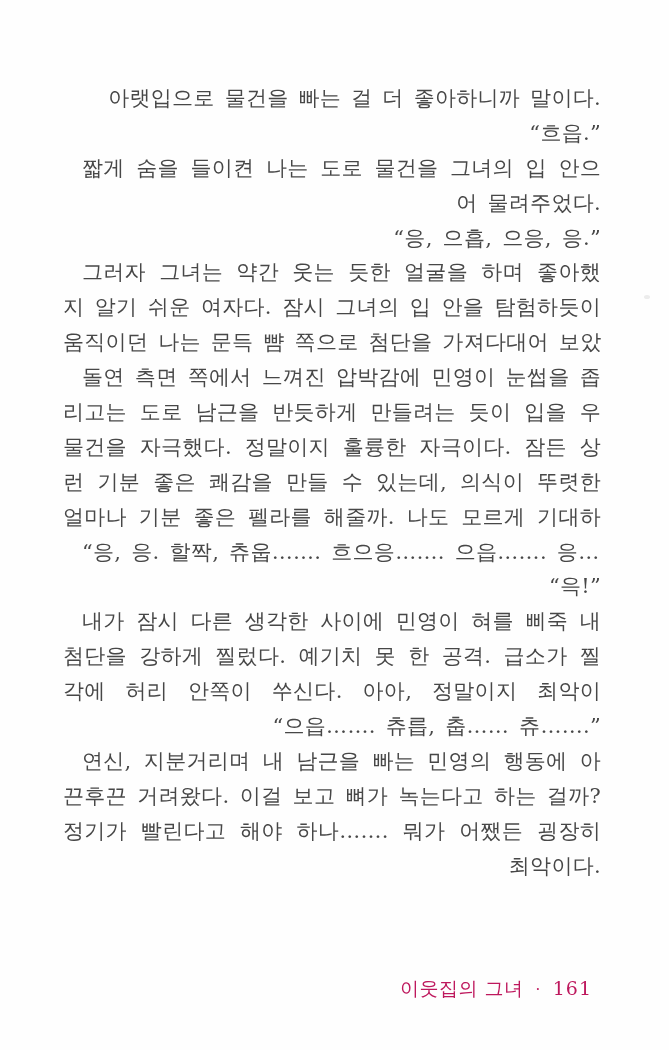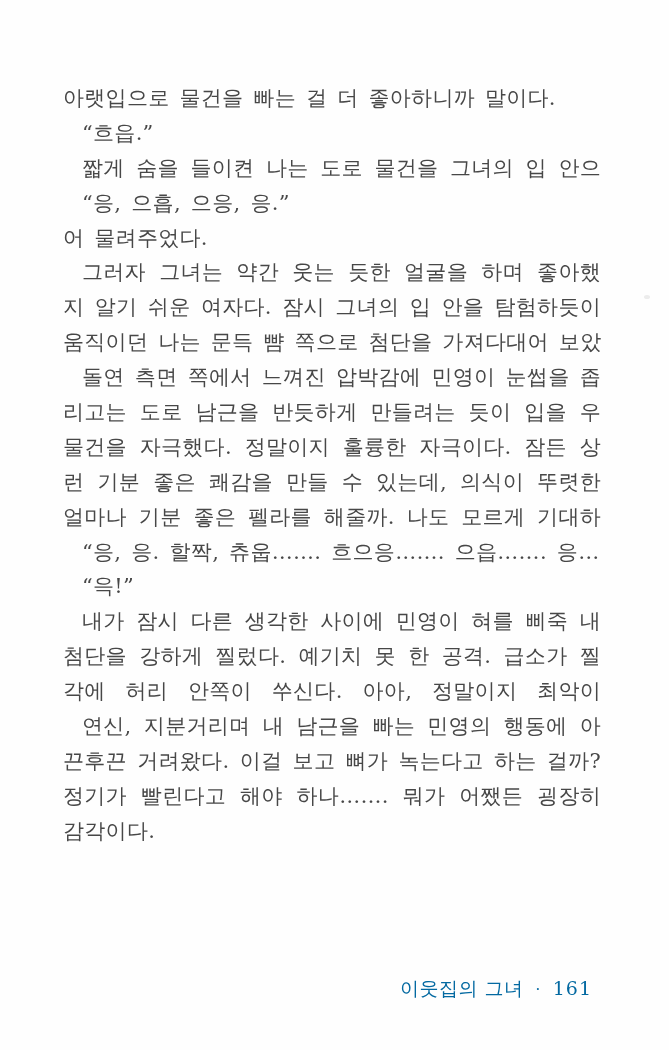--- a/index.html
+++ b/index.html
@@ -23,38 +23,38 @@
     width: 538px;
     font-size: 21px;
     line-height: 34.9px;
     letter-spacing: 0.3px;
     word-spacing: 3px;
   }
   .line {
     display: block;
     height: 34.9px;
     overflow: hidden;
-    text-align: left;
+    text-align: right;
     white-space: nowrap;
   }
   .line.fill {
     text-align: justify;
     text-align-last: justify;
     white-space: normal;
   }
   .line.indent {
     text-indent: 19px;
   }
   .footer {
     position: absolute;
     top: 976px;
     right: 77px;
     font-size: 19px;
     line-height: 24px;
-    color: #0369a1;
+    color: #be185d;
     letter-spacing: 0.5px;
   }
   .footer .sep {
     display: inline-block;
     margin: 0 12px;
     font-size: 15px;
     vertical-align: 1px;
   }
   .footer .pageno {
     letter-spacing: 1px;
@@ -71,39 +71,40 @@
 </style>
 </head>
 <body>
 
 <div class="page">
 
   <div class="text-block">
     <span class="line">아랫입으로 물건을 빠는 걸 더 좋아하니까 말이다.</span>
     <span class="line indent">“흐읍.”</span>
     <span class="line indent fill">짧게 숨을 들이켠 나는 도로 물건을 그녀의 입 안으로 밀어 넣</span>
+    <span class="line">어 물려주었다.</span>
     <span class="line indent">“응, 으흡, 으응, 응.”</span>
-    <span class="line">어 물려주었다.</span>
     <span class="line indent fill">그러자 그녀는 약간 웃는 듯한 얼굴을 하며 좋아했다. 정말이</span>
     <span class="line fill">지 알기 쉬운 여자다. 잠시 그녀의 입 안을 탐험하듯이 물건을</span>
     <span class="line">움직이던 나는 문득 뺨 쪽으로 첨단을 가져다대어 보았다.</span>
     <span class="line indent fill">돌연 측면 쪽에서 느껴진 압박감에 민영이 눈썹을 좁혔다. 그</span>
     <span class="line fill">리고는 도로 남근을 반듯하게 만들려는 듯이 입을 우물거려 내</span>
     <span class="line fill">물건을 자극했다. 정말이지 훌륭한 자극이다. 잠든 상태에서도 이</span>
     <span class="line fill">런 기분 좋은 쾌감을 만들 수 있는데, 의식이 뚜렷한 상태에선</span>
     <span class="line fill">얼마나 기분 좋은 펠라를 해줄까. 나도 모르게 기대하고 말았다.</span>
     <span class="line indent">“응, 응. 할짝, 츄웁……. 흐으응……. 으읍……. 응…….”</span>
     <span class="line indent">“윽!”</span>
     <span class="line indent fill">내가 잠시 다른 생각한 사이에 민영이 혀를 삐죽 내밀어 귀두</span>
     <span class="line fill">첨단을 강하게 찔렀다. 예기치 못 한 공격. 급소가 찔리는 그 감</span>
     <span class="line fill">각에 허리 안쪽이 쑤신다. 아아, 정말이지 최악이다……. 그런데</span>
+    <span class="line indent">“으읍……. 츄릅, 춥…… 츄…….”</span>
     <span class="line indent fill">연신, 지분거리며 내 남근을 빠는 민영의 행동에 아랫배가 후</span>
     <span class="line fill">끈후끈 거려왔다. 이걸 보고 뼈가 녹는다고 하는 걸까? 아니면</span>
     <span class="line fill">정기가 빨린다고 해야 하나……. 뭐가 어쨌든 굉장히 기분 좋은</span>
-    <span class="line">감각이다.</span>
+    <span class="line">최악이다.</span>
   </div>
 
   <div class="footer">
     <span>이웃집의 그녀</span><span class="sep">·</span><span class="pageno">161</span>
   </div>
 
   <div class="speck"></div>
 
 </div>
 

